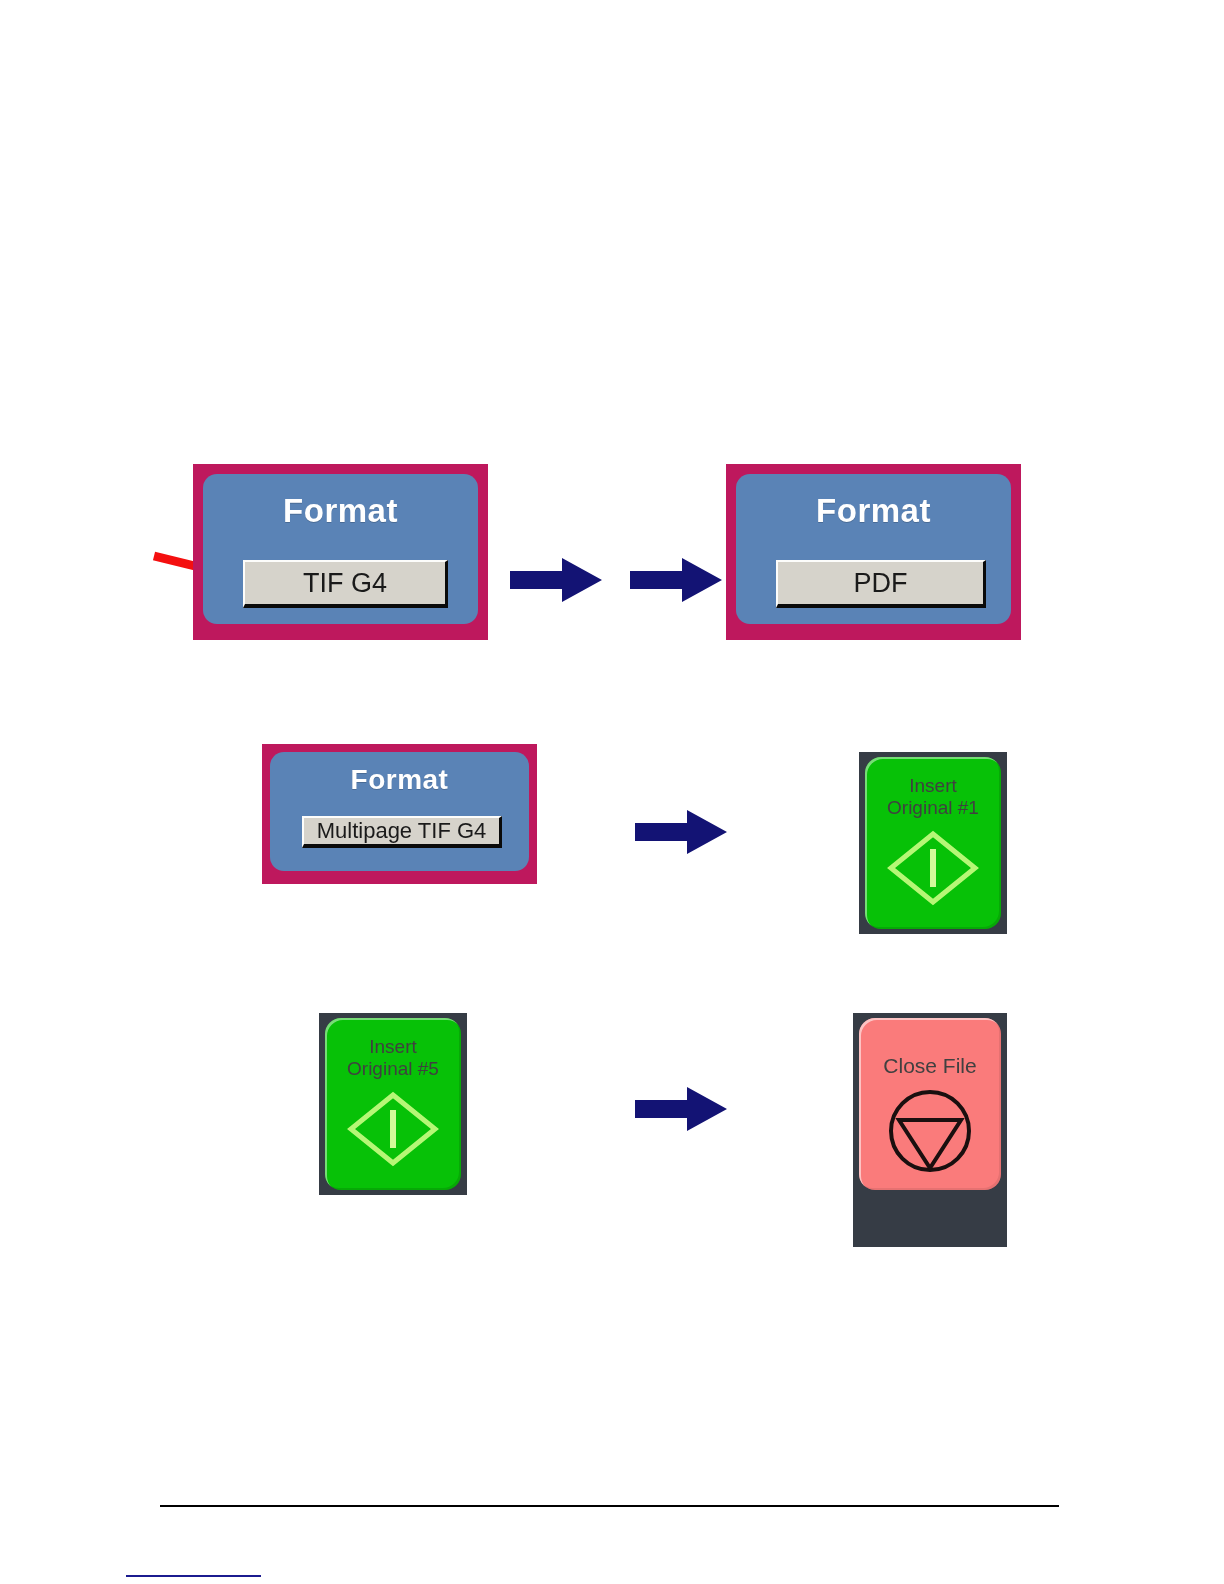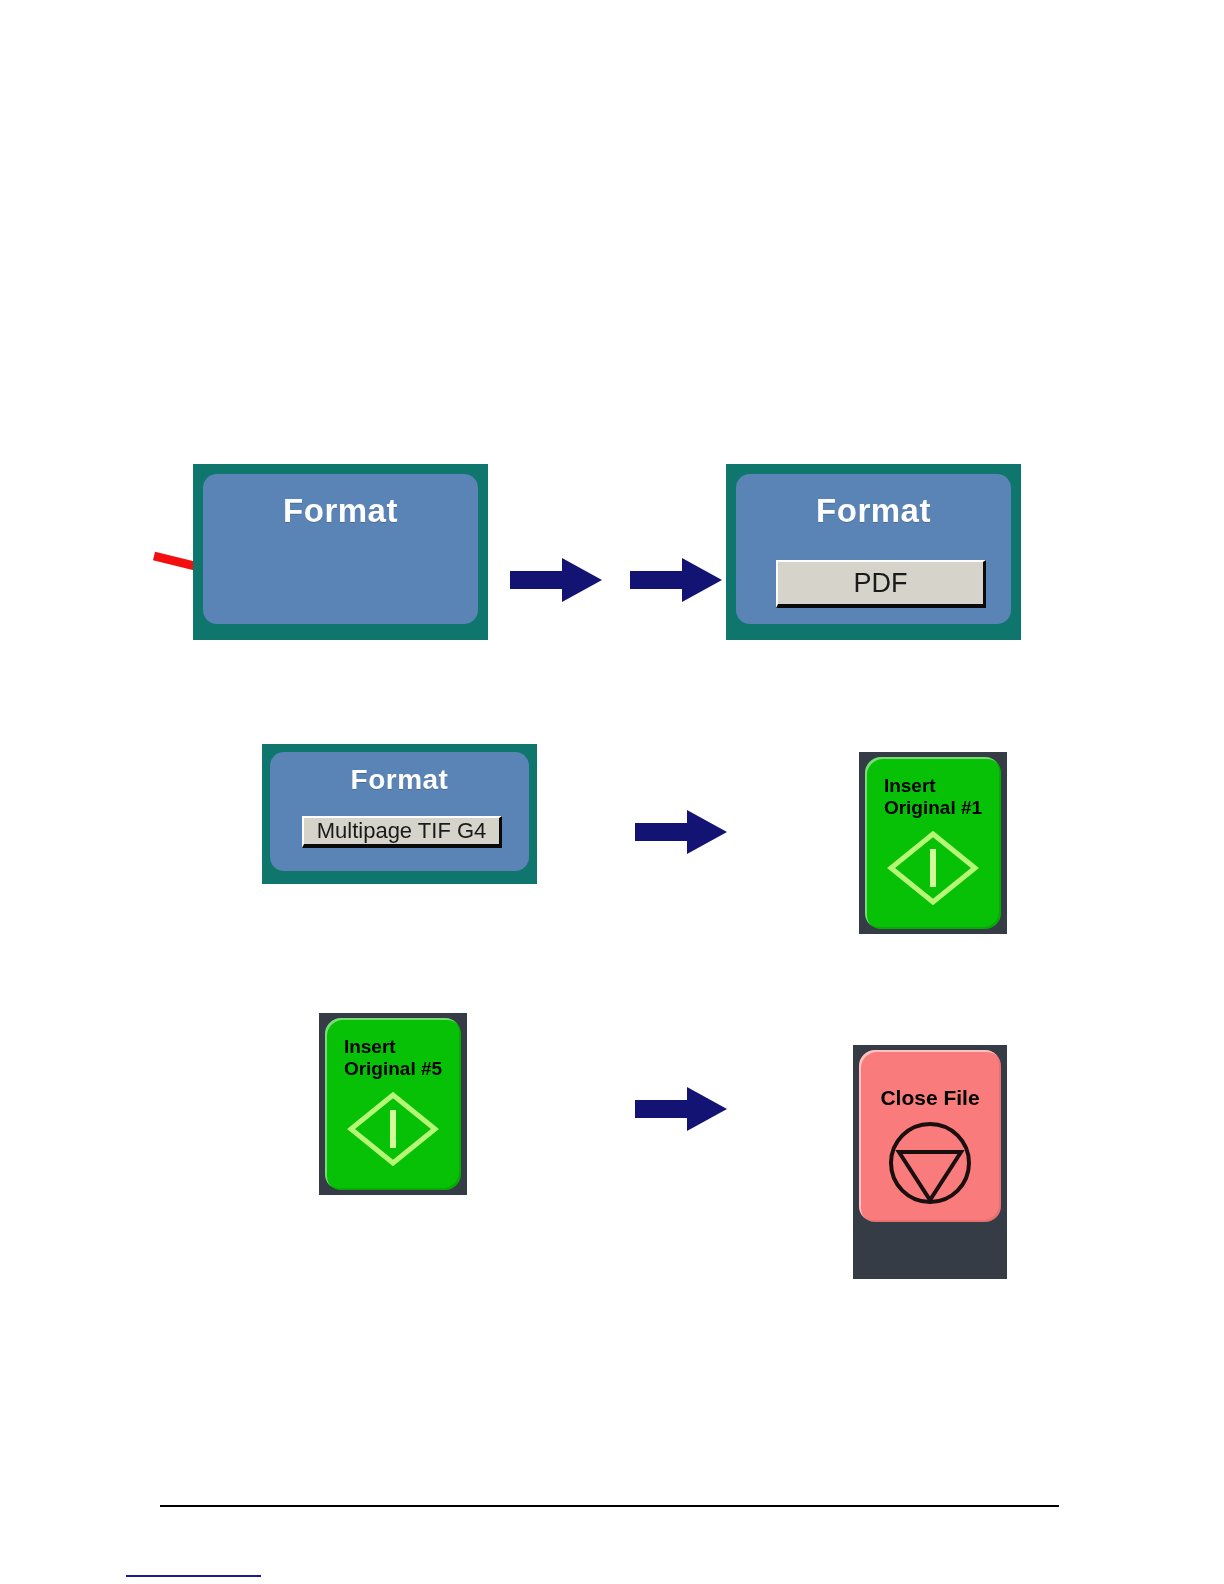--- a/index.html
+++ b/index.html
@@ -17,21 +17,21 @@
 
   .page {
     position: absolute;
     inset: 0;
     background: #ffffff;
   }
 
   
   .format-frame {
     position: absolute;
-    background: #0f766e;
+    background: #be185d;
     box-sizing: border-box;
     padding: 10px;
   }
   .format-panel {
     position: absolute;
     background: #5a83b6;
     border-radius: 14px;
     box-sizing: border-box;
     display: flex;
     flex-direction: column;
@@ -91,24 +91,25 @@
     background: #07c107;
     box-shadow: inset 2px 2px 0 rgba(255,255,255,0.45),
                 inset -2px -2px 0 rgba(0,0,0,0.12);
   }
   .machine-btn.red {
     background: #fa7b7b;
     box-shadow: inset 2px 2px 0 rgba(255,255,255,0.55),
                 inset -2px -2px 0 rgba(0,0,0,0.08);
   }
   .machine-label {
-    color: #000000;
+    text-align: center;
+    color: #404040;
     line-height: 1.15;
     white-space: pre-line;
-    font-weight: bold;
+    font-weight: normal;
   }
   .machine-glyph {
     position: relative;
     display: block;
   }
 
   
   .footer-rule {
     position: absolute;
     background: #000000;
@@ -130,20 +131,21 @@
       <marker id="redhead" markerWidth="5" markerHeight="5" refX="2.1" refY="2.5" orient="auto" markerUnits="strokeWidth">
         <path d="M0,0 L5,2.5 L0,5 z" fill="#f40f0f"></path>
       </marker>
     </defs>
     <line x1="6" y1="16" x2="104" y2="40" stroke="#f40f0f" stroke-width="9" marker-end="url(#redhead)"></line>
   </svg>
 
   <div class="format-frame" style="left:193px; top:464px; width:295px; height:176px;">
     <div class="format-panel" style="left:10px; top:10px; width:275px; height:150px;">
       <div class="format-title" style="font-size:33px; margin-top:20px;">Format</div>
+      <div class="format-value-btn" style="position:absolute; left:40px; top:86px; width:205px; height:48px; font-size:27px;">TIF G4</div>
     </div>
   </div>
 
   <svg class="navy-arrow" style="left:510px; top:558px; width:92px; height:44px;" viewBox="0 0 92 44" xmlns="http://www.w3.org/2000/svg">
     <path d="M0,13 L52,13 L52,0 L92,22 L52,44 L52,31 L0,31 Z" fill="#131374"></path>
   </svg>
 
   <svg class="navy-arrow" style="left:630px; top:558px; width:92px; height:44px;" viewBox="0 0 92 44" xmlns="http://www.w3.org/2000/svg">
     <path d="M0,13 L52,13 L52,0 L92,22 L52,44 L52,31 L0,31 Z" fill="#131374"></path>
   </svg>
@@ -185,21 +187,21 @@
         <path d="M47,5 L89,39 L47,73 L5,39 Z" fill="none" stroke="#b6f776" stroke-width="5"></path>
         <line x1="47" y1="20" x2="47" y2="58" stroke="#d2fa9a" stroke-width="6"></line>
       </svg>
     </div>
   </div>
 
   <svg class="navy-arrow" style="left:635px; top:1087px; width:92px; height:44px;" viewBox="0 0 92 44" xmlns="http://www.w3.org/2000/svg">
     <path d="M0,13 L52,13 L52,0 L92,22 L52,44 L52,31 L0,31 Z" fill="#131374"></path>
   </svg>
 
-  <div class="machine-btn-frame" style="left:853px; top:1045px; width:154px; height:234px;">
+  <div class="machine-btn-frame" style="left:853px; top:1013px; width:154px; height:234px;">
     <div class="machine-btn red" style="left:6px; top:5px; width:142px; height:172px;">
       <div class="machine-label" style="font-size:21px; margin-top:36px;">Close File</div>
       <svg class="machine-glyph" style="margin-top:10px; width:86px; height:86px;" viewBox="0 0 86 86" xmlns="http://www.w3.org/2000/svg">
         <circle cx="43" cy="43" r="39" fill="none" stroke="#1a0f0f" stroke-width="4"></circle>
         <path d="M12,32 L74,32 L43,80 Z" fill="none" stroke="#1a0f0f" stroke-width="4"></path>
       </svg>
     </div>
   </div>
 
   <div class="footer-rule" style="left:160px; top:1505px; width:899px;"></div>

